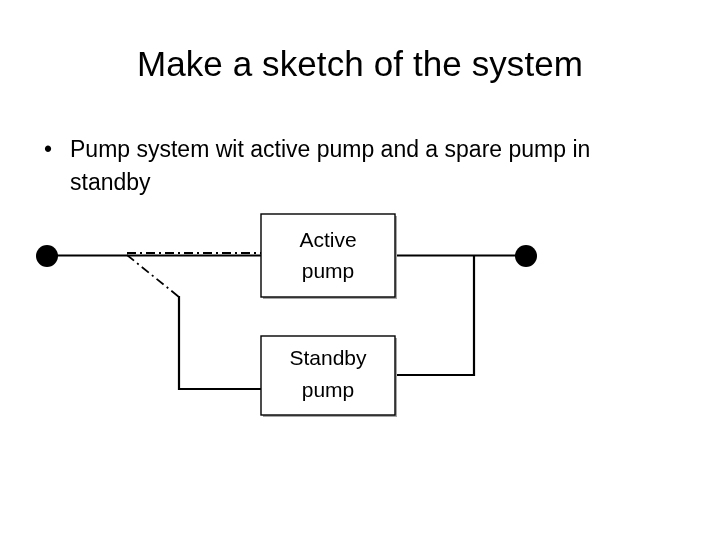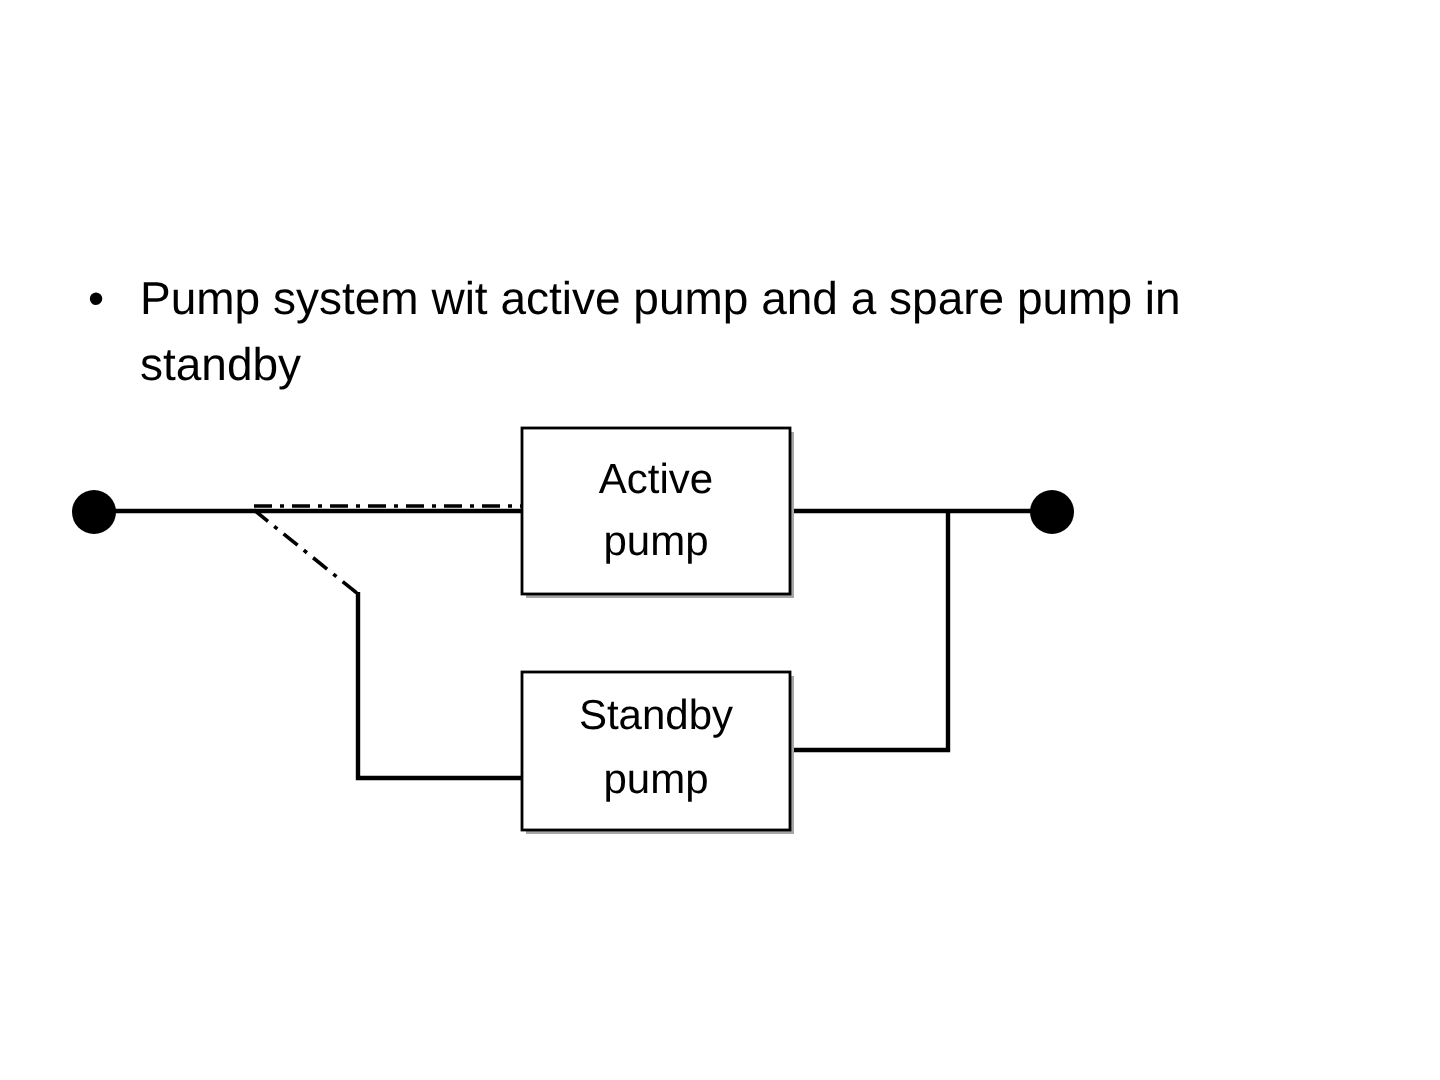--- a/index.html
+++ b/index.html
@@ -100,20 +100,21 @@
     fill: #000000;
     text-anchor: middle;
     dominant-baseline: middle;
   }
 </style>
 </head>
 <body>
 
 <div id="slide">
 
+  <div id="slide-title">Make a sketch of the system</div>
 
   <div id="bullet-list">
     <div class="bullet-item">
       <span class="bullet-marker">•</span>
       <span class="bullet-text">Pump system wit active pump and a spare pump in standby</span>
     </div>
   </div>
 
   <div id="diagram">
     <svg id="diagram-svg" width="720" height="540" viewBox="0 0 720 540" xmlns="http://www.w3.org/2000/svg">

